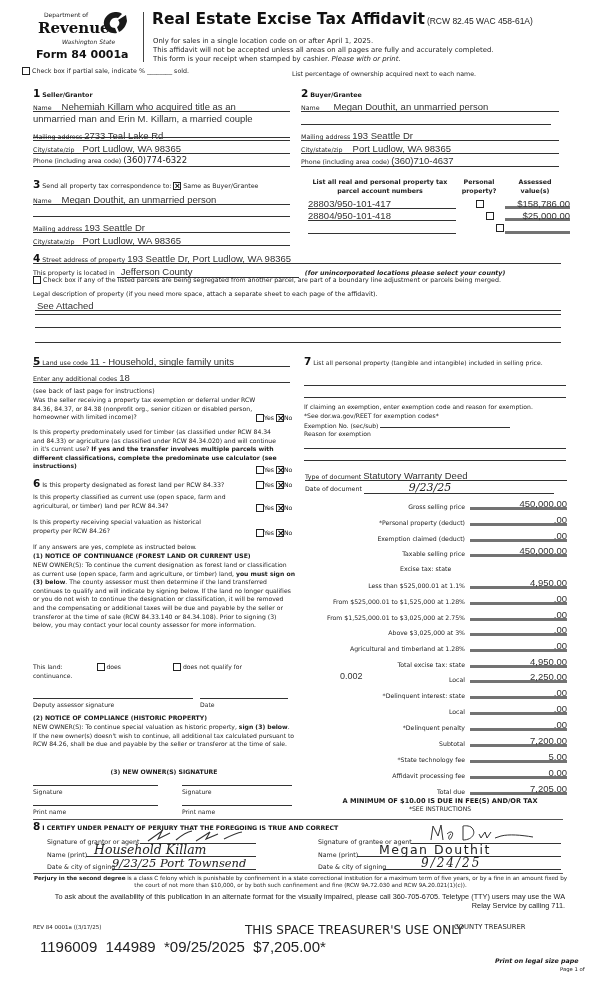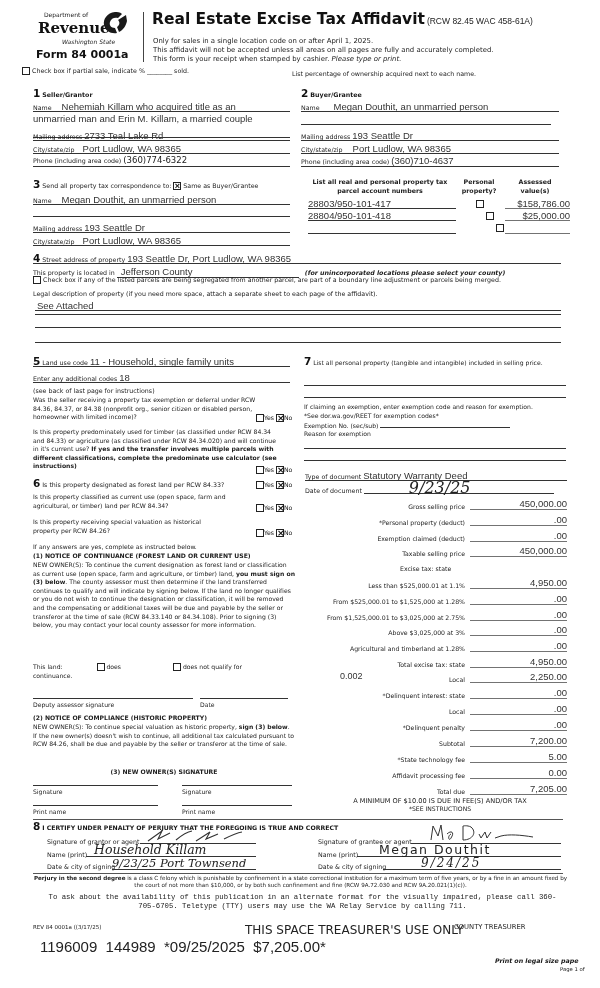--- a/index.html
+++ b/index.html
@@ -9,21 +9,21 @@
   .lbl { font-family: "DejaVu Sans", sans-serif; font-size: 6.3px; color: #222; white-space: nowrap; }
   .fill { font-family: "Liberation Sans", sans-serif; font-size: 9.5px; color: #333; white-space: nowrap; }
   .uline { border-bottom: 1px solid #333; }
   .secnum { font-family: "DejaVu Sans", sans-serif; font-weight: bold; font-size: 10.5px; color: #111; }
   .sectitle { font-family: "DejaVu Sans", sans-serif; font-weight: bold; font-size: 6.3px; }
   .chk { display: inline-block; width: 8px; height: 8px; border: 1px solid #222; vertical-align: middle; position: relative; background: #fff; }
   .chk.x::after { content: "×"; position: absolute; left: 0px; top: -3px; font-size: 9px; font-weight: bold; line-height: 12px; color: #111; width: 6px; text-align: center; }
   .para { font-family: "DejaVu Sans", sans-serif; font-size: 6.1px; line-height: 8.6px; color: #222; }
   .hand { font-family: "DejaVu Serif", serif; font-style: italic; color: #222; white-space: nowrap; }
   .money-lbl { font-family: "DejaVu Sans", sans-serif; font-size: 6.2px; color: #222; text-align: right; white-space: nowrap; }
-  .money-val { font-family: "Liberation Sans", sans-serif; font-size: 9.5px; color: #333; text-align: right; border-bottom: 1px solid #737373; white-space: nowrap; }
+  .money-val { font-family: "Liberation Sans", sans-serif; font-size: 9.5px; color: #333; text-align: right; border-bottom: 3px solid #737373; white-space: nowrap; }
   .yesno { font-family: "DejaVu Sans", sans-serif; font-size: 6.2px; white-space: nowrap; }
 </style>
 </head>
 <body>
 
 <div class="abs" style="left:22px;top:8px;width:110px;height:52px;">
   <div class="abs lbl" style="left:22px;top:3px;font-size:6px;">Department of</div>
   <div class="abs" style="left:16px;top:11px;font-family:'DejaVu Serif',serif;font-weight:bold;font-size:15px;color:#111;">Revenue</div>
   <svg class="abs" style="left:80px;top:3px;" width="26" height="24" viewBox="0 0 26 24">
     <path d="M13 1 C5 2 1 8 2 14 C3 20 9 23 15 22 L13 17 C9 17 7 14 8 11 C9 7 13 6 16 7 L20 3 C18 1 15 1 13 1 Z" fill="#1a1a1a"></path>
@@ -35,21 +35,21 @@
 <div class="abs" style="left:143px;top:12px;width:1px;height:50px;background:#444;"></div>
 
 <div class="abs" style="left:152px;top:10px;white-space:nowrap;">
   <span style="font-family:'DejaVu Sans',sans-serif;font-weight:bold;font-size:15.5px;color:#111;">Real Estate Excise Tax Affidavit</span>
   <span style="font-family:'Liberation Sans',sans-serif;font-size:8.5px;color:#222;">(RCW 82.45 WAC 458-61A)</span>
 </div>
 <div class="abs lbl" style="left:153px;top:37px;font-size:6.9px;">Only for sales in a single location code on or after April 1, 2025.</div>
 <div class="abs lbl" style="left:153px;top:46px;font-size:6.9px;">This affidavit will not be accepted unless all areas on all pages are fully and accurately completed.</div>
 <div class="abs lbl" style="left:153px;top:55px;font-size:6.9px;">
   <span>This form is your receipt when stamped by cashier.</span>
-  <i>Please type or print.</i>
+  <i>Please with or print.</i>
 </div>
 
 <div class="abs lbl" style="left:22px;top:67px;">
   <span class="chk"></span>
   <span>Check box if partial sale, indicate % ________ sold.</span>
 </div>
 <div class="abs lbl" style="left:292px;top:70px;">List percentage of ownership acquired next to each name.</div>
 
 <div class="abs" style="left:33px;top:87px;white-space:nowrap;">
   <span class="secnum">1</span>
@@ -256,21 +256,21 @@
 <div class="abs para" style="left:304px;top:430px;">Reason for exemption</div>
 <div class="abs uline" style="left:304px;top:441px;width:262px;height:8px;"></div>
 <div class="abs uline" style="left:304px;top:453px;width:262px;height:8px;"></div>
 
 <div class="abs uline" style="left:305px;top:470px;width:262px;height:11px;">
   <span class="lbl">Type of document</span>
   <span class="fill">Statutory Warranty Deed</span>
 </div>
 <div class="abs" style="left:305px;top:482px;white-space:nowrap;">
   <span class="lbl">Date of document</span>
-  <span class="uline hand" style="display:inline-block;width:190px;font-size:16px;padding-left:45px;line-height:11px;">9/23/25</span>
+  <span class="uline hand" style="display:inline-block;width:190px;font-size:11px;padding-left:45px;line-height:11px;">9/23/25</span>
 </div>
 
 <div class="abs" style="left:300px;top:498px;width:270px;">
   <div class="abs money-lbl" style="right:105px;top:5px;">Gross selling price</div>
   <div class="abs money-val" style="left:170px;top:0;width:97px;height:12px;">450,000.00</div>
   <div class="abs money-lbl" style="right:105px;top:21px;">*Personal property (deduct)</div>
   <div class="abs money-val" style="left:170px;top:16px;width:97px;height:12px;">.00</div>
   <div class="abs money-lbl" style="right:105px;top:37px;">Exemption claimed (deduct)</div>
   <div class="abs money-val" style="left:170px;top:32px;width:97px;height:12px;">.00</div>
   <div class="abs money-lbl" style="right:105px;top:52px;">Taxable selling price</div>
@@ -302,21 +302,21 @@
   <div class="abs money-val" style="left:170px;top:221px;width:97px;height:12px;">.00</div>
   <div class="abs money-lbl" style="right:105px;top:242px;">Subtotal</div>
   <div class="abs money-val" style="left:170px;top:237px;width:97px;height:12px;">7,200.00</div>
   <div class="abs money-lbl" style="right:105px;top:258px;">*State technology fee</div>
   <div class="abs money-val" style="left:170px;top:253px;width:97px;height:12px;">5.00</div>
   <div class="abs money-lbl" style="right:105px;top:274px;">Affidavit processing fee</div>
   <div class="abs money-val" style="left:170px;top:269px;width:97px;height:12px;">0.00</div>
   <div class="abs money-lbl" style="right:105px;top:290px;">Total due</div>
   <div class="abs money-val" style="left:170px;top:285px;width:97px;height:12px;">7,205.00</div>
 </div>
-<div class="abs" style="left:300px;top:797px;width:280px;text-align:center;font-family:'DejaVu Sans',sans-serif;font-weight:normal;font-size:6.6px;">A MINIMUM OF $10.00 IS DUE IN FEE(S) AND/OR TAX</div>
+<div class="abs" style="left:300px;top:797px;width:280px;text-align:center;font-family:'DejaVu Sans',sans-serif;font-weight:bold;font-size:6.6px;">A MINIMUM OF $10.00 IS DUE IN FEE(S) AND/OR TAX</div>
 <div class="abs para" style="left:300px;top:805px;width:280px;text-align:center;">*SEE INSTRUCTIONS</div>
 
 <div class="abs" style="left:33px;top:819px;width:530px;height:1px;background:#555;"></div>
 <div class="abs" style="left:33px;top:820px;white-space:nowrap;">
   <span class="secnum">8</span>
   <span class="sectitle" style="font-weight:bold;font-size:6.2px;">I CERTIFY UNDER PENALTY OF PERJURY THAT THE FOREGOING IS TRUE AND CORRECT</span>
 </div>
 <div class="abs lbl" style="left:47px;top:838px;">Signature of grantor or agent</div>
 <div class="abs uline" style="left:140px;top:832px;width:116px;height:12px;">
   <svg width="110" height="14" viewBox="0 0 110 14" style="position:absolute;left:4px;top:-3px;">
@@ -336,19 +336,19 @@
 </div>
 <div class="abs lbl" style="left:318px;top:851px;">Name (print)</div>
 <div class="abs uline" style="left:357px;top:842px;width:204px;height:15px;font-family:'DejaVu Sans',sans-serif;font-size:12.5px;padding-left:22px;line-height:15px;letter-spacing:1.5px;color:#222;white-space:nowrap;">Megan Douthit</div>
 <div class="abs lbl" style="left:318px;top:863px;">Date &amp; city of signing</div>
 <div class="abs uline hand" style="left:383px;top:856px;width:178px;height:14px;font-size:12px;padding-left:38px;line-height:14px;letter-spacing:2px;">9/24/25</div>
 
 <div class="abs" style="left:33px;top:873px;width:530px;height:1px;background:#555;"></div>
 <div class="abs" style="left:33px;top:875px;width:535px;text-align:center;font-family:'DejaVu Sans',sans-serif;font-size:5.6px;line-height:7px;color:#222;">
   <b>Perjury in the second degree</b><span> is a class C felony which is punishable by confinement in a state correctional institution for a maximum term of five years, or by a fine in an amount fixed by the court of not more than $10,000, or by both such confinement and fine (RCW 9A.72.030 and RCW 9A.20.021(1)(c)).</span>
 </div>
-<div class="abs" style="left:40px;top:893px;width:525px;text-align:center;font-family:Liberation Mono, monospace;font-size:7.3px;line-height:8.6px;color:#222;">To ask about the availability of this publication in an alternate format for the visually impaired, please call 360-705-6705. Teletype (TTY) users may use the WA Relay Service by calling 711.</div>
+<div class="abs" style="left:40px;top:893px;width:525px;text-align:right;font-family:Liberation Sans, sans-serif;font-size:7.3px;line-height:8.6px;color:#222;">To ask about the availability of this publication in an alternate format for the visually impaired, please call 360-705-6705. Teletype (TTY) users may use the WA Relay Service by calling 711.</div>
 <div class="abs lbl" style="left:33px;top:924px;font-size:5.5px;">REV 84 0001a ((3/17/25)</div>
 <div class="abs lbl" style="left:245px;top:923px;font-size:12px;">THIS SPACE TREASURER'S USE ONLY</div>
 <div class="abs lbl" style="left:454px;top:923px;font-size:6.8px;">COUNTY TREASURER</div>
 <div class="abs" style="left:40px;top:938px;font-family:Liberation Sans, sans-serif;font-size:15px;color:#222;white-space:pre;">1196009  144989  *09/25/2025  $7,205.00*</div>
 <div class="abs" style="left:495px;top:957px;font-family:'DejaVu Sans',sans-serif;font-weight:bold;font-style:italic;font-size:6.3px;white-space:nowrap;">Print on legal size pape</div>
 <div class="abs" style="left:560px;top:966px;font-family:'DejaVu Sans',sans-serif;font-size:5.3px;white-space:nowrap;">Page 1 of</div>
 
 </body></html>

